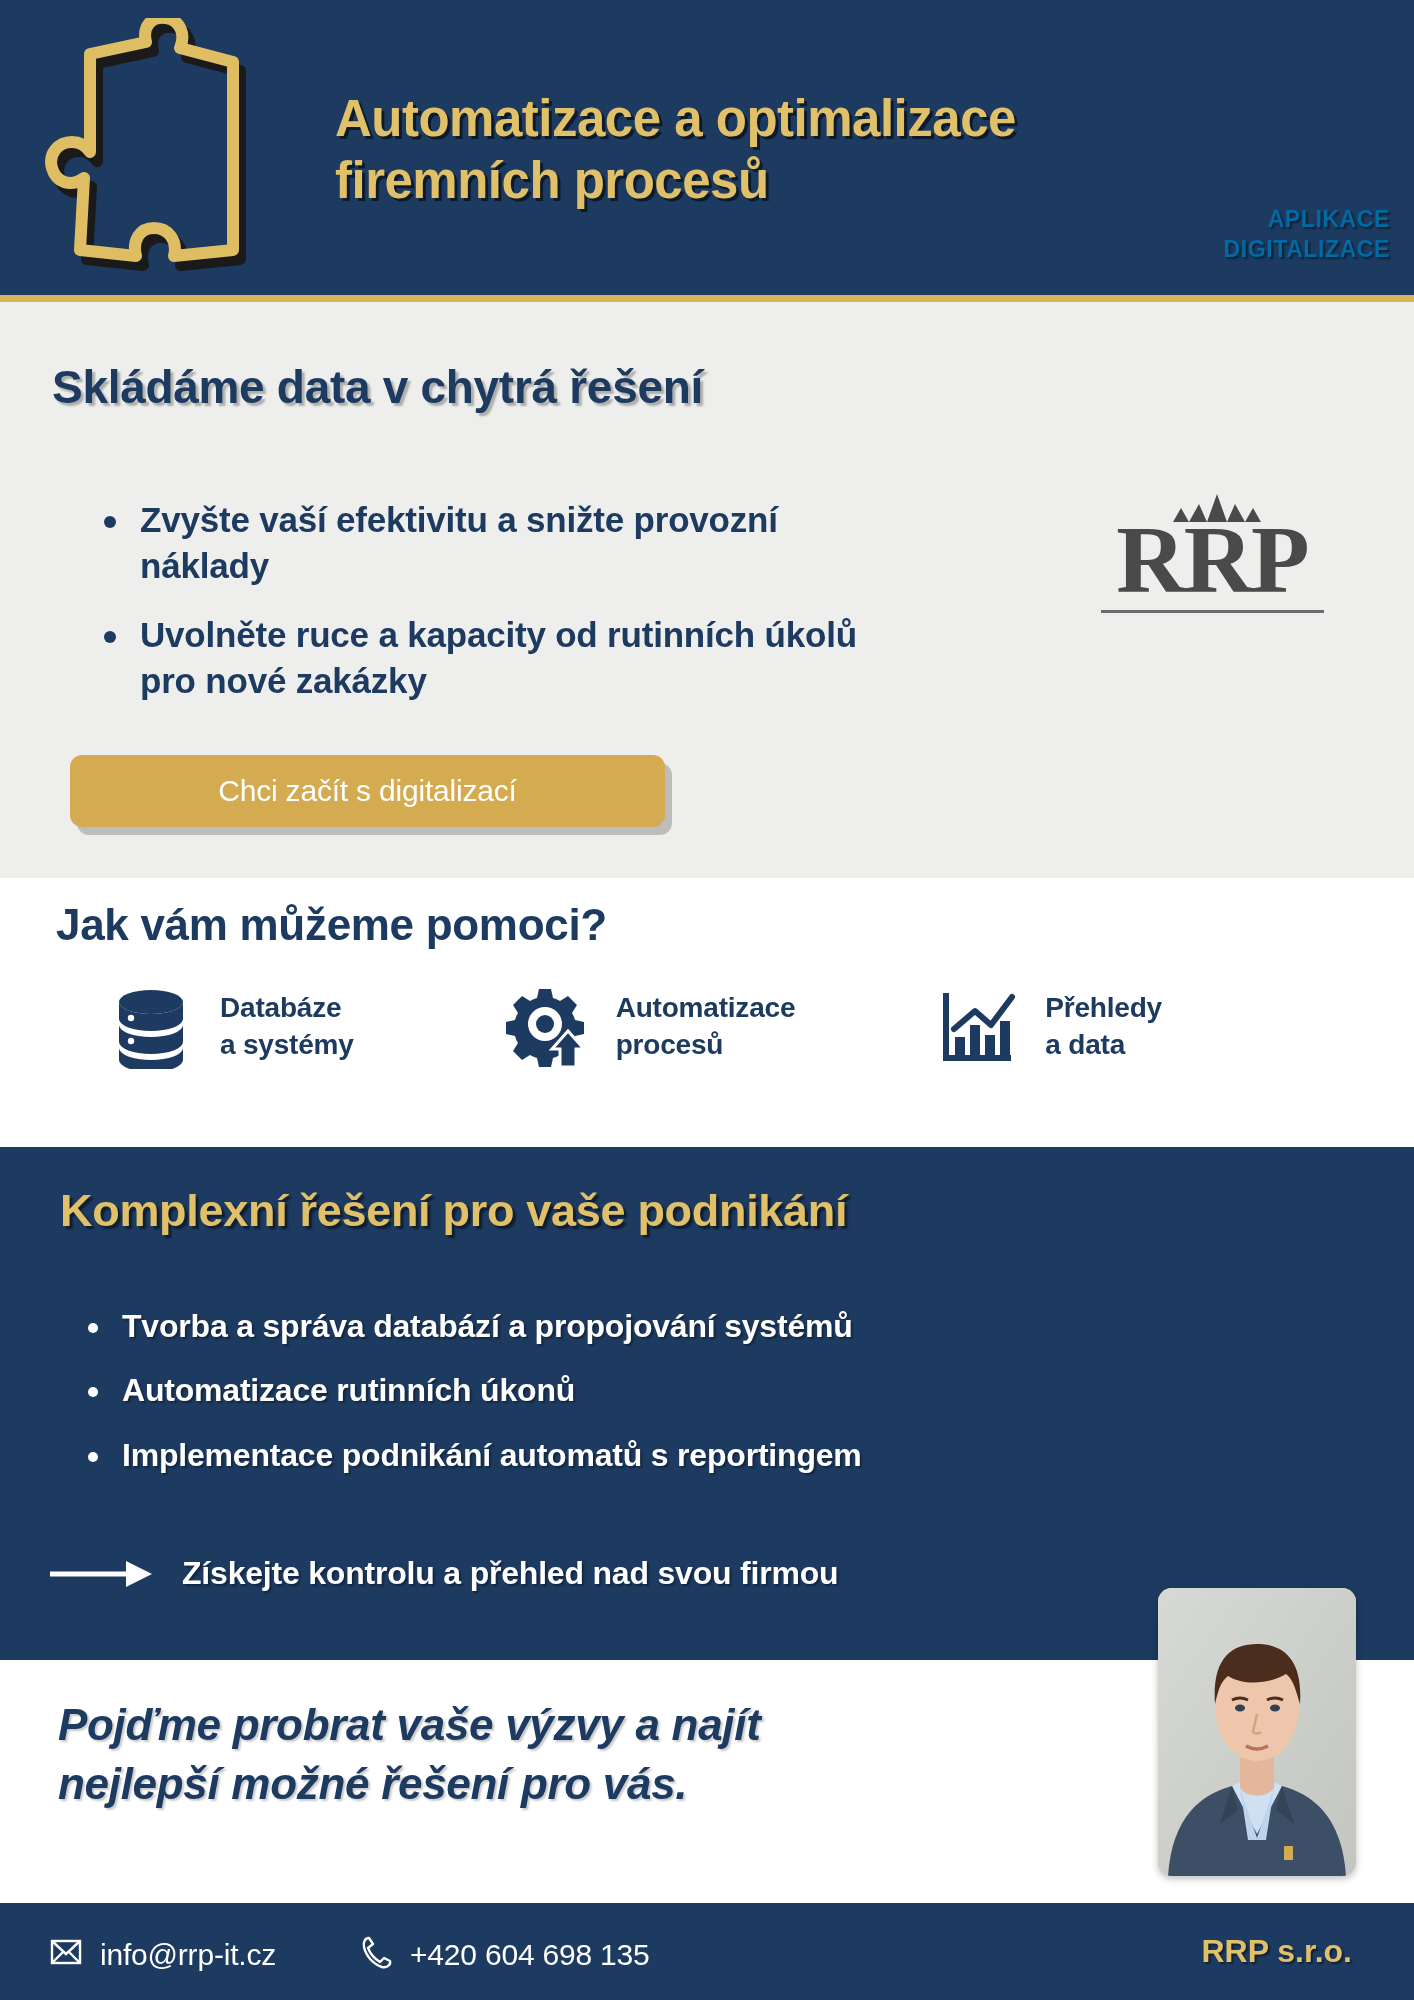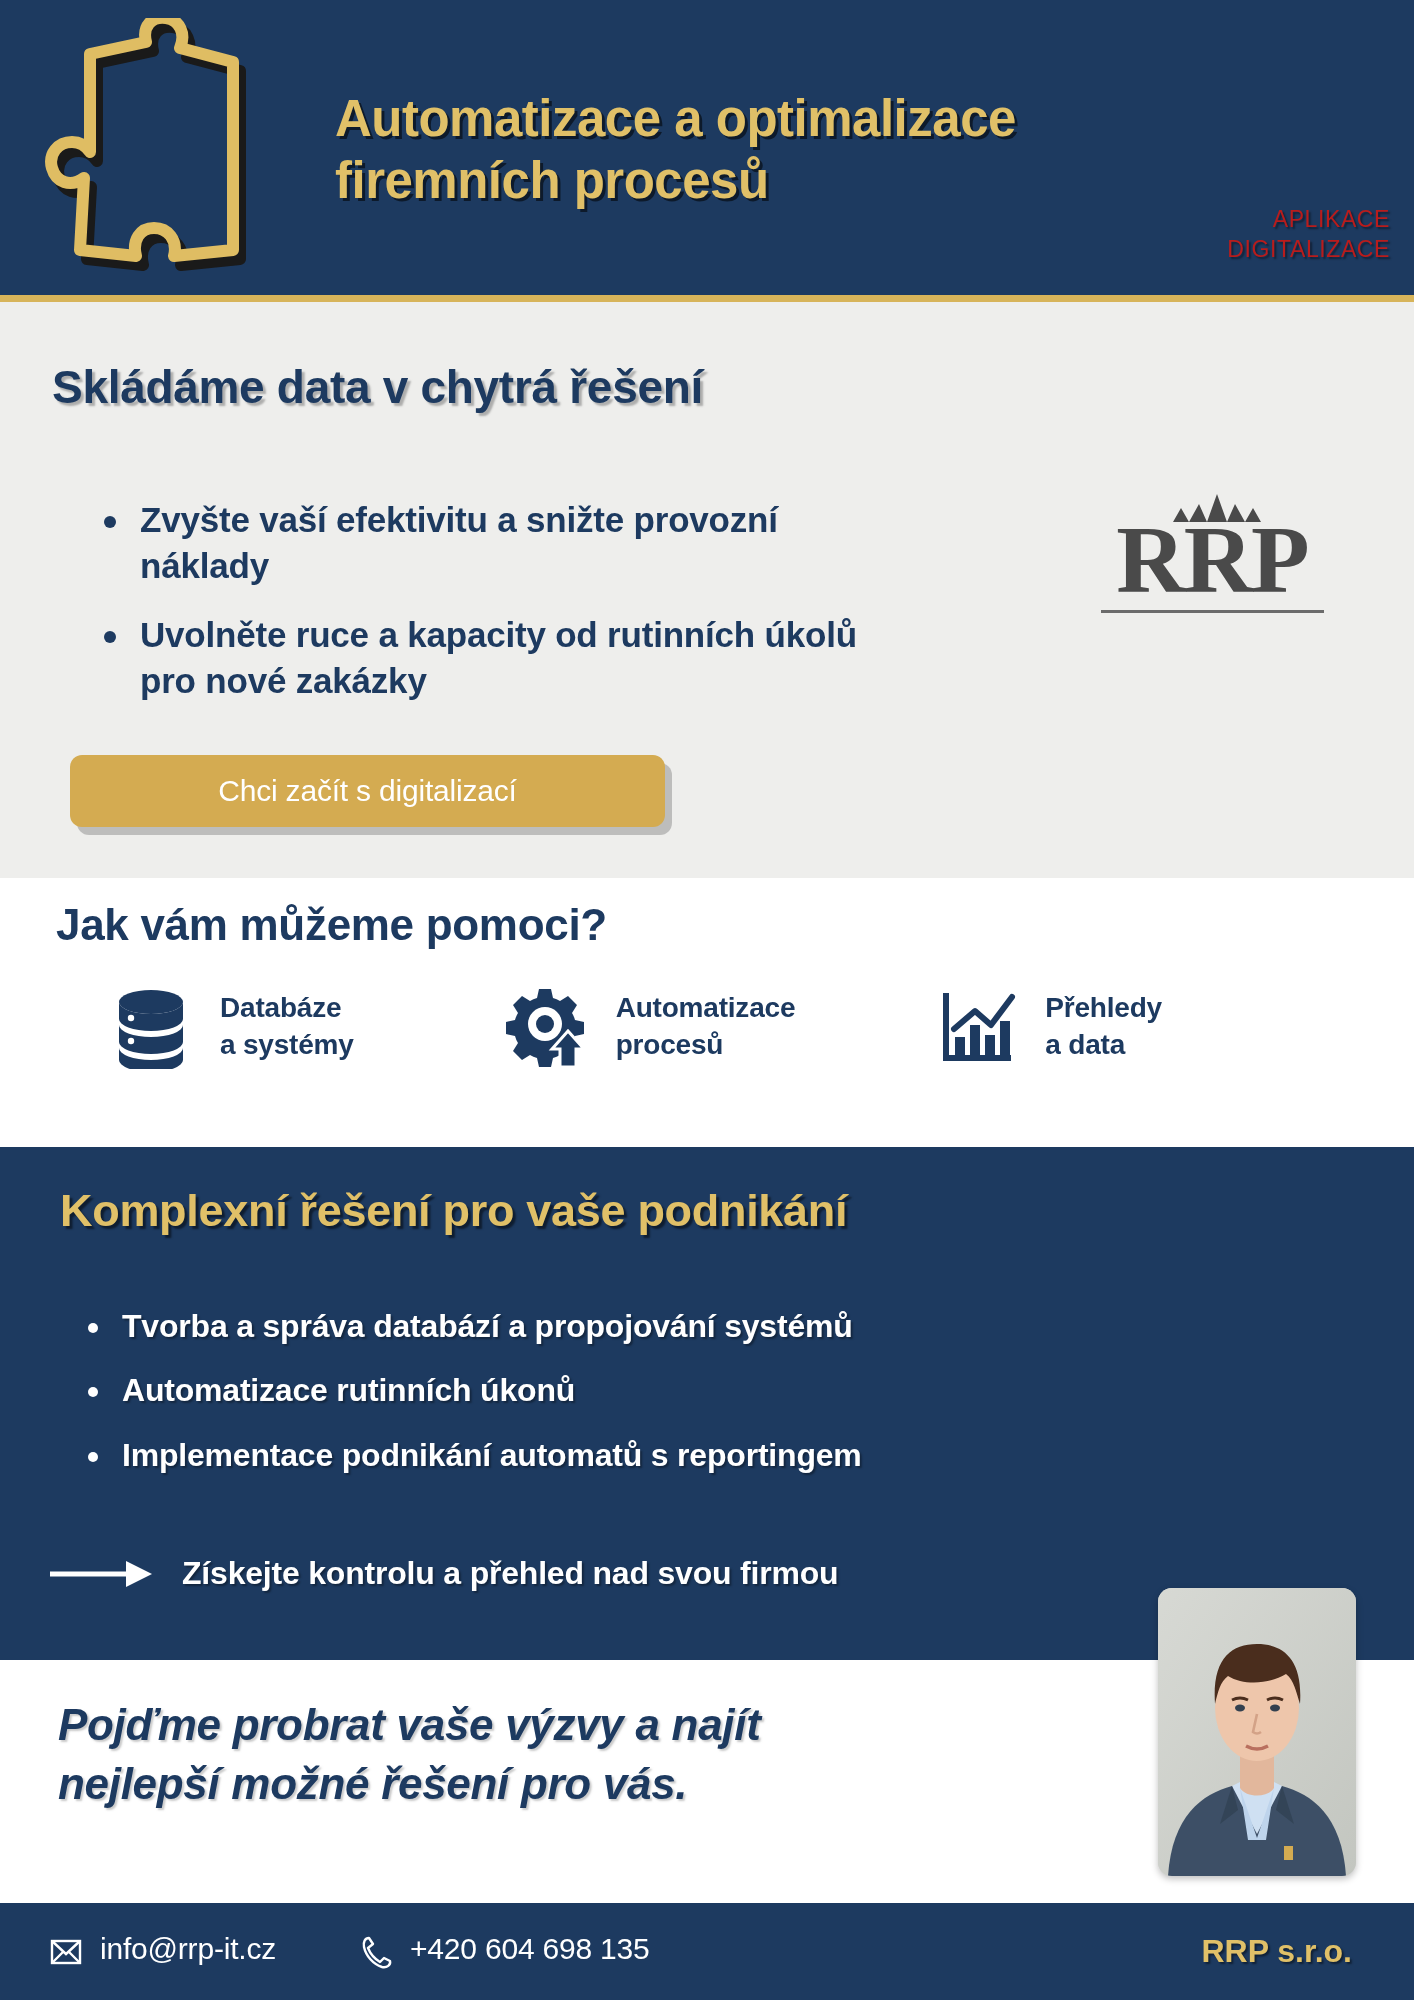--- a/index.html
+++ b/index.html
@@ -28,22 +28,22 @@
 
   .header-title {
     position:absolute; left:335px; top:88px; width:860px;
     color:#e0c068;
     font-size:51px; font-weight:bold; line-height:1.22;
     letter-spacing:-0.5px;
     text-shadow:3px 3px 0 rgba(0,0,0,0.55);
   }
   .header-badge {
     position:absolute; right:24px; top:205px;
-    text-align:right; color:#b91c1c;
-    font-size:23px; font-weight:normal; line-height:1.3;
+    text-align:right; color:#0369a1;
+    font-size:23px; font-weight:bold; line-height:1.3;
     letter-spacing:0.6px;
     text-shadow:2px 2px 2px rgba(0,0,0,0.45);
   }
 
   
   .gray-section {
     position:absolute; left:0; top:302px; width:1414px; height:576px;
     background:#eeeeec;
   }
   .s1-heading {
@@ -173,21 +173,21 @@
 
   
   .footer {
     position:absolute; left:0; top:1903px; width:1414px; height:97px;
     background:#1d3a60;
   }
   .footer-inner {
     position:absolute; left:46px; top:1903px; width:1330px; height:97px;
     display:flex; align-items:center;
   }
-  .contact { display:flex; align-items:flex-start; }
+  .contact { display:flex; align-items:flex-end; }
   .contact .cico { width:40px; height:40px; flex:none; }
   .contact .cico svg { width:100%; height:100%; display:block; }
   .contact .ctxt {
     margin-left:14px; color:#ffffff; font-size:30px; letter-spacing:-0.2px;
   }
   .contact-gap { width:80px; }
   .footer-brand {
     margin-left:auto; color:#e0c068;
     font-size:32px; font-weight:bold;
     text-shadow:2px 2px 2px rgba(0,0,0,0.45);

